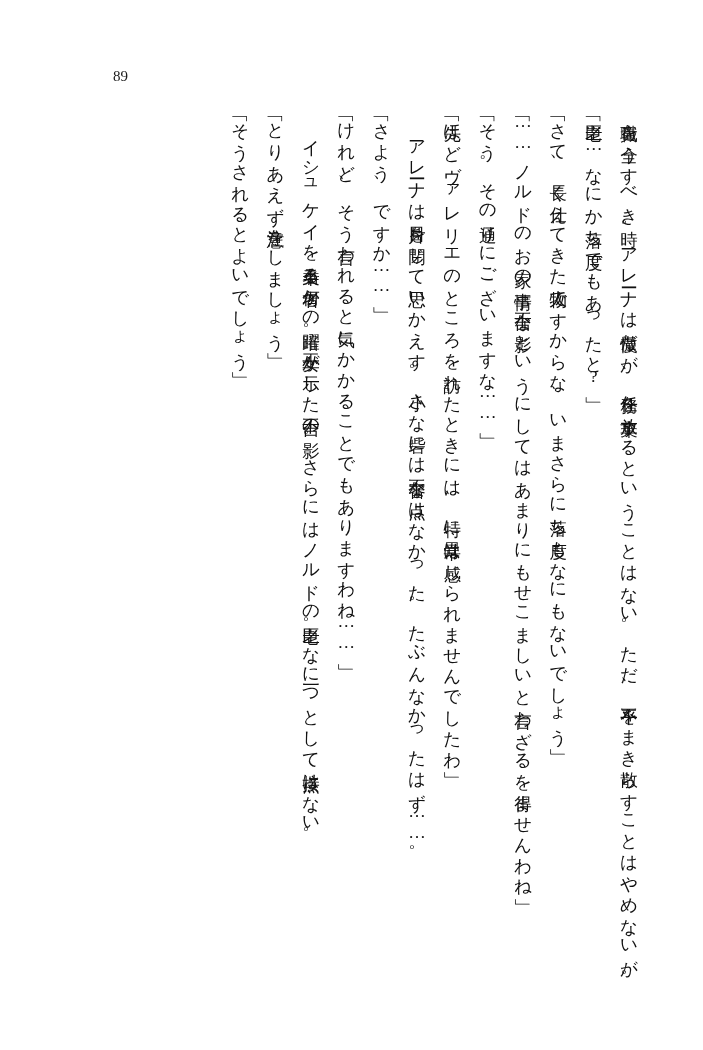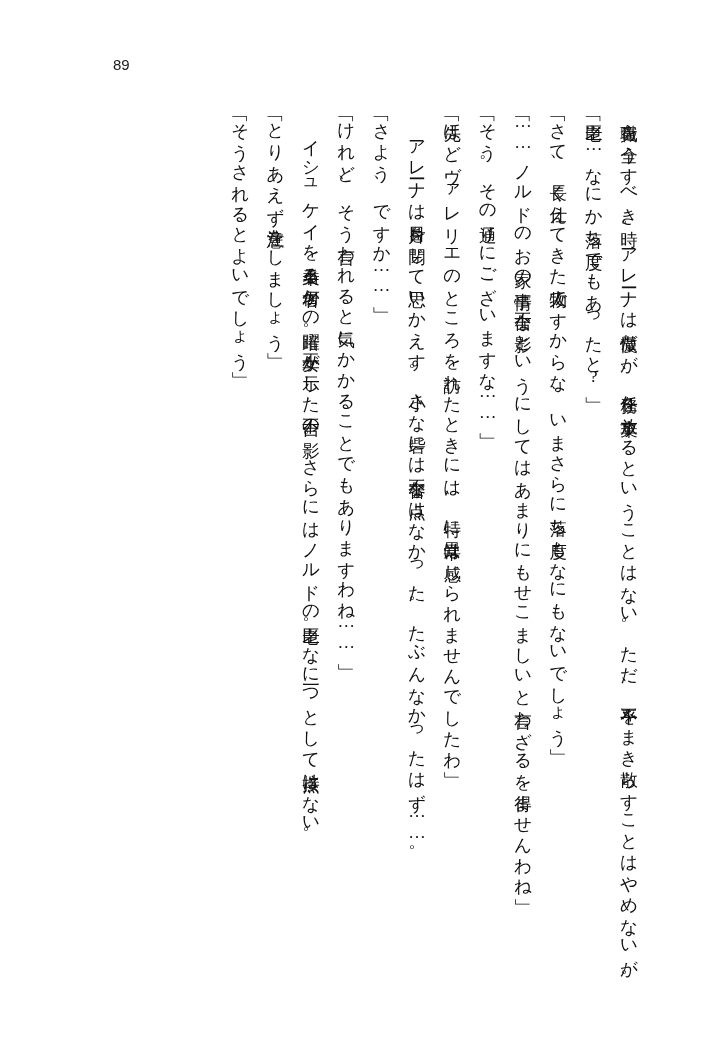--- a/index.html
+++ b/index.html
@@ -11,24 +11,24 @@
     position: relative;
     width: 703px;
     height: 1050px;
     background: #ffffff;
     overflow: hidden;
     font-family: "Liberation Serif", "DejaVu Serif", serif;
     color: #000000;
   }
   .page-number {
     position: absolute;
-    top: 56px;
+    top: 68px;
     left: 113px;
     font-size: 15px;
-    font-family: Liberation Sans, sans-serif;
+    font-family: Liberation Serif, serif;
     color: #1a1a1a;
     letter-spacing: 0;
   }
   .body-text {
     position: absolute;
     top: 110px;
     left: 84px;
     width: 562px;
     height: 880px;
     writing-mode: vertical-rl;

